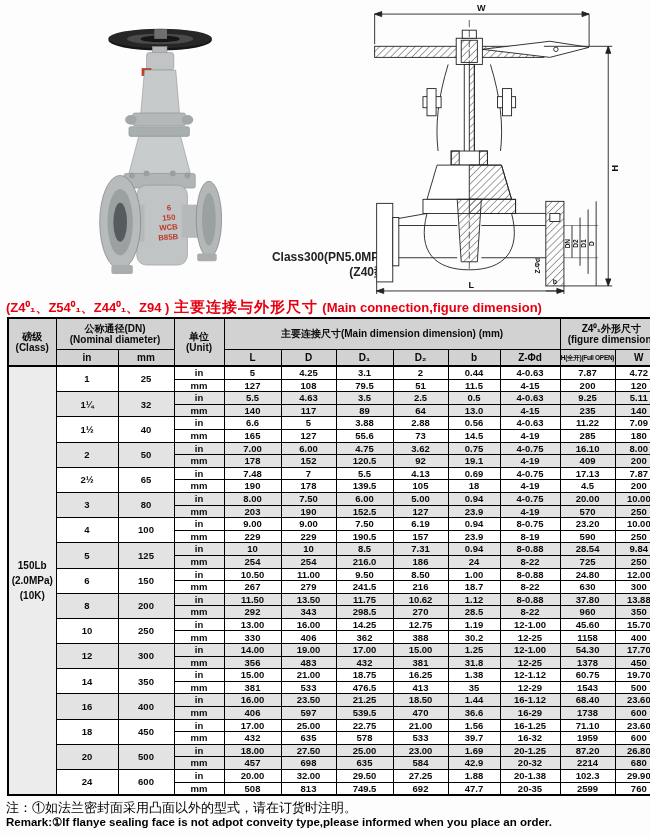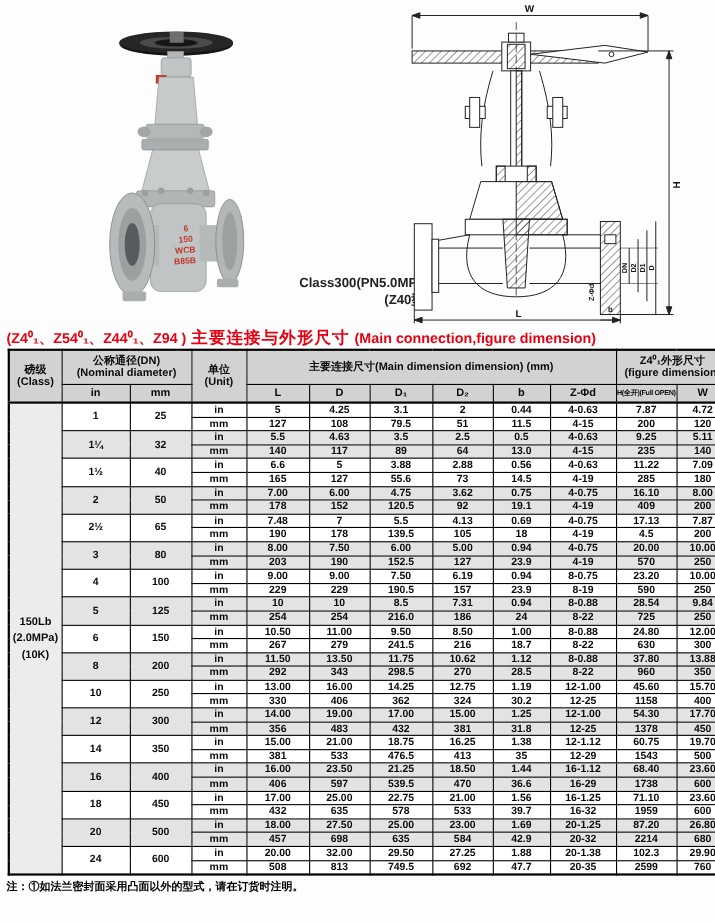--- a/index.html
+++ b/index.html
@@ -28,21 +28,21 @@
   .spec thead tr.h1 th{height:30px;}
   .spec thead tr.h2 th{height:15px;}
   .spec thead th.tiny{font-size:6.5px;letter-spacing:-0.3px;}
   .spec tbody td{height:11.6px;font-size:9.5px;line-height:1;background:#fff;}
   .spec tbody tr.shaded td{background:var(--shade,#e3e3e3);}
   .spec td.class-cell{background:#ececec !important;font-size:10px;line-height:1.5;margin-left:46px;}
   .pre{white-space:pre-line;}
   .spec thead tr.h2{border-bottom:2px solid #000;}
 
   
-  .remark-cn{position:absolute;left:6px;top:799px;font-size:10px;font-weight:bold;color:#000;}
+  .remark-cn{position:absolute;left:6px;top:799px;font-size:13px;font-weight:normal;color:#000;}
   .remark-en{position:absolute;left:6px;top:815px;font-size:11.5px;font-weight:bold;color:#000;}
 
   svg text{font-family:"Liberation Sans",sans-serif;}
 </style>
 </head>
 <body>
 
 <div class="page">
 
   <div class="photo-wrap">
@@ -497,21 +497,21 @@
           <td>1.19</td>
           <td>12-1.00</td>
           <td>45.60</td>
           <td>15.70</td>
         </tr>
         <tr>
           <td>mm</td>
           <td>330</td>
           <td>406</td>
           <td>362</td>
-          <td>324</td>
+          <td>388</td>
           <td>30.2</td>
           <td>12-25</td>
           <td>1158</td>
           <td>400</td>
         </tr>
         <tr class="shaded">
           <td rowspan="2">12</td>
           <td rowspan="2">300</td>
           <td>in</td>
           <td>14.00</td>
@@ -651,14 +651,15 @@
           <td>692</td>
           <td>47.7</td>
           <td>20-35</td>
           <td>2599</td>
           <td>760</td>
         </tr>
       </tbody>
   </table>
 
   <div class="remark-cn">注：①如法兰密封面采用凸面以外的型式，请在订货时注明。</div>
+  <div class="remark-en">Remark:①If flanye sealing face is not adpot conveity type,please informed when you place an order.</div>
 
 </div>
 
 </body></html>

